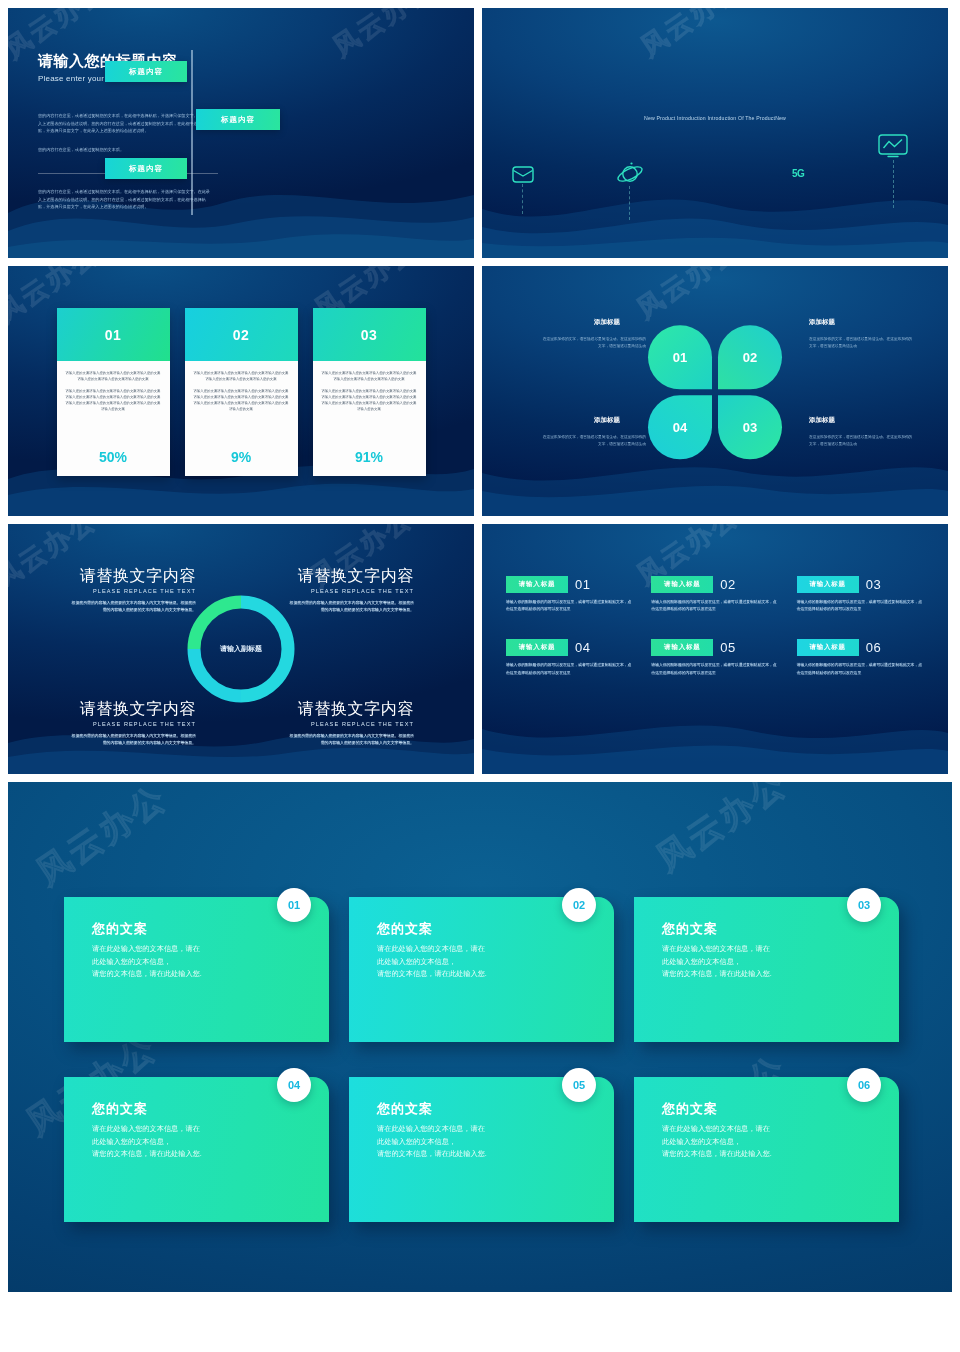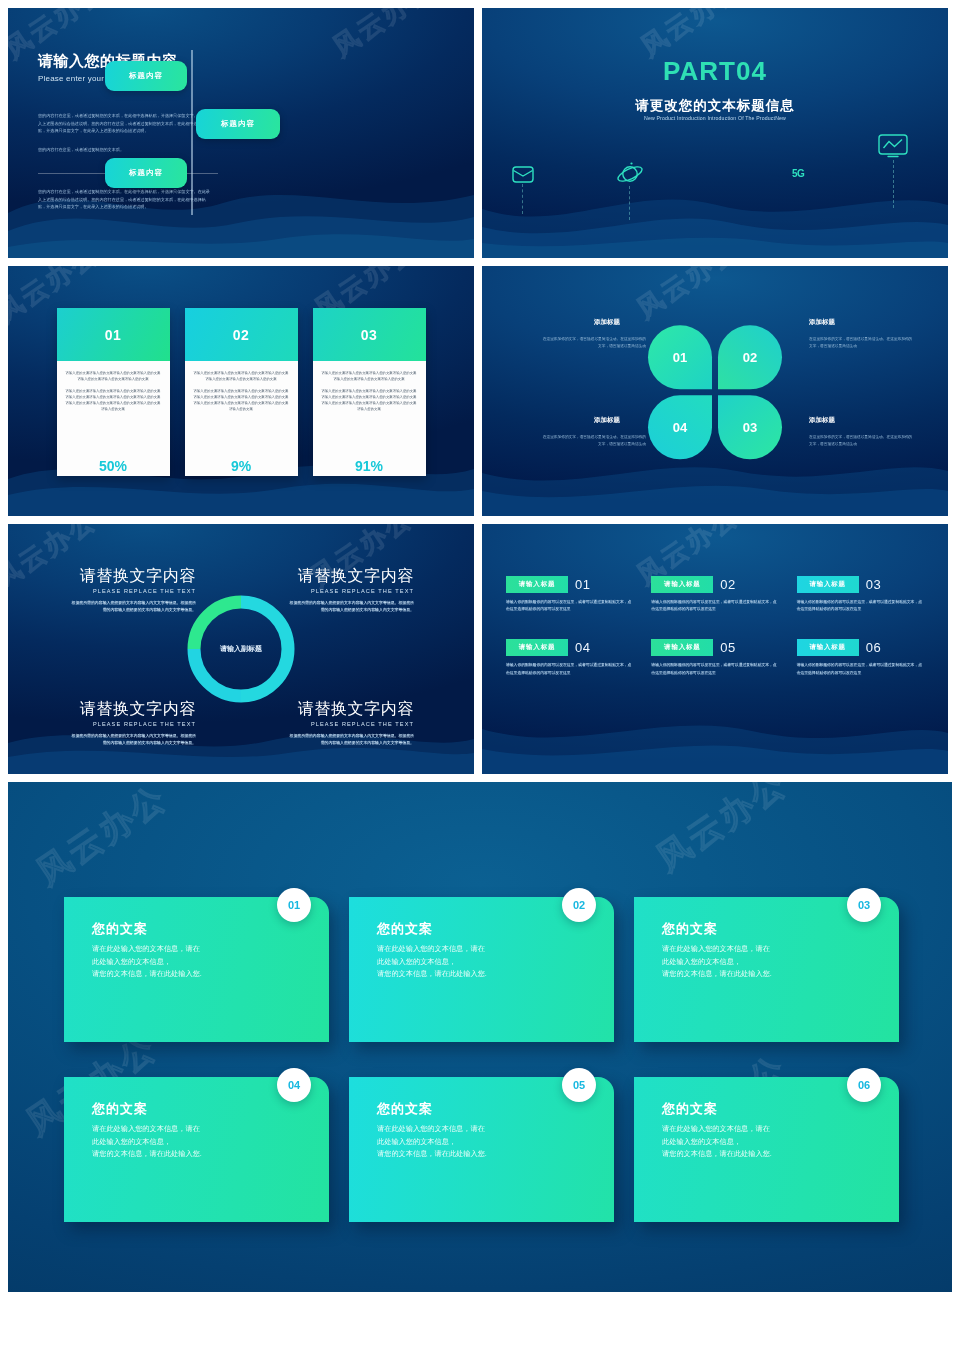--- a/index.html
+++ b/index.html
@@ -42,24 +42,23 @@
   
   .s1-title { position:absolute; left:30px; top:44px; color:#fff; font-size:15px; font-weight:700; letter-spacing:.5px; }
   .s1-sub   { position:absolute; left:30px; top:66px; color:#cfe3f2; font-size:8px; letter-spacing:.2px; }
   .s1-p     { position:absolute; color:#a9c8e4; font-size:4.1px; line-height:1.85; width:175px; }
   .s1-p1 { left:30px; top:104px; }
   .s1-p2 { left:30px; top:138px; }
   .s1-p3 { left:30px; top:180px; }
   .s1-rule { position:absolute; left:30px; top:165px; width:180px; height:1px; background:rgba(255,255,255,.30); }
   .s1-vline { position:absolute; left:183px; top:42px; width:1.5px; height:165px; background:rgba(200,225,245,.55); }
   .s1-chip {
-    position:absolute; height:30px; display:flex; align-items:center; justify-content:center;
+    position:absolute; height:21px; display:flex; align-items:center; justify-content:center;
     color:#fff; font-size:7.5px; font-weight:700; letter-spacing:1px;
     box-shadow:0 2px 7px rgba(0,0,0,.25);
-    border-radius:9px;
   }
   .chip-g { background:linear-gradient(100deg,#17d4d8 0%, #2ae59d 100%); }
   .s1-c1 { left:97px; top:53px; width:82px; }
   .s1-c2 { left:188px; top:101px; width:84px; }
   .s1-c3 { left:97px; top:150px; width:82px; }
 
   
   .s2-part { position:absolute; top:48px; left:0; right:0; text-align:center;
              color:#2fe0b4; font-size:26px; font-weight:800; letter-spacing:1px; }
   .s2-ch  { position:absolute; top:89px; left:0; right:0; text-align:center;
@@ -74,21 +73,21 @@
   
   .s3-wrap { position:absolute; left:0; top:42px; width:100%; display:flex; justify-content:center; gap:15px; }
   .s3-card { width:113px; height:168px; background:#fdfdfd; box-shadow:0 4px 10px rgba(0,0,0,.25); display:flex; flex-direction:column; }
   .s3-head { height:53px; display:flex; align-items:center; justify-content:center;
              color:#fff; font-size:14px; font-weight:800; letter-spacing:.5px; }
   .s3-h1 { background:linear-gradient(115deg,#1ccfcf 0%, #21e08c 100%); }
   .s3-h2 { background:linear-gradient(115deg,#17cfe0 0%, #1ed9ba 100%); }
   .s3-h3 { background:linear-gradient(115deg,#1dd3c6 0%, #23e29a 100%); }
   .s3-body { flex:1; padding:10px 9px 0; }
   .s3-body p { color:#4a5a6a; font-size:3.4px; line-height:1.75; text-align:center; margin-bottom:6px; }
-  .s3-pct { text-align:center; color:#17c8d8; font-size:14px; font-weight:800; padding-bottom:2px; }
+  .s3-pct { text-align:center; color:#17c8d8; font-size:14px; font-weight:800; padding-bottom:11px; }
 
   
   .clover { position:absolute; left:50%; top:50%; transform:translate(-50%,-49%); width:134px; height:134px; }
   .petal { position:absolute; width:64px; height:64px; display:flex; align-items:center; justify-content:center;
            color:#fff; font-size:13px; font-weight:600; }
   .p1 { left:0;    top:0;    border-radius:50% 50% 0 50%; background:linear-gradient(135deg,#2ee8a8 0%, #1ed3c4 100%); }
   .p2 { right:0;   top:0;    border-radius:50% 50% 50% 0; background:linear-gradient(225deg,#1fd0cc 0%, #2ee0a4 100%); }
   .p3 { right:0;   bottom:0; border-radius:0 50% 50% 50%; background:linear-gradient(315deg,#2de6a2 0%, #1fd2c8 100%); }
   .p4 { left:0;    bottom:0; border-radius:50% 0 50% 50%; background:linear-gradient(45deg,#1ccfd8 0%, #22dcc0 100%); }
   .cl-lbl { position:absolute; color:#fff; font-size:6.5px; font-weight:700; }
@@ -161,22 +160,20 @@
     <div class="slide half bg-navy-2">
       <div class="waves">
         <svg viewBox="0 0 466 115" preserveAspectRatio="none">
           <path d="M0,66 C80,92 150,40 235,62 C320,84 400,44 466,62 L466,115 L0,115 Z" fill="#0a4a86" opacity=".42"></path>
           <path d="M0,84 C90,106 170,62 250,80 C340,100 410,70 466,82 L466,115 L0,115 Z" fill="#0d5b9c" opacity=".36"></path>
           <path d="M0,100 C100,112 190,86 280,98 C370,110 430,94 466,100 L466,115 L0,115 Z" fill="#11699f" opacity=".30"></path>
         </svg>
       </div>
       <div class="wm" style="left:152px;top:-8px;">风云办公</div>
 
-      <div class="s2-part">PART04</div>
-      <div class="s2-ch">请更改您的文本标题信息</div>
       <div class="s2-en">New Product Introduction Introduction Of The ProductNew</div>
 
       <div class="s2-icons">
 
         <span class="s2-ico" style="left:30px;top:30px;">
           <svg width="22" height="17" viewBox="0 0 22 17" fill="none" stroke="#2ee0c0" stroke-width="1.4">
             <rect x="1" y="1" width="20" height="15" rx="3"></rect>
               <path d="M1.5 4.5 L11 10 L20.5 4.5"></path>
           </svg>
         </span>

